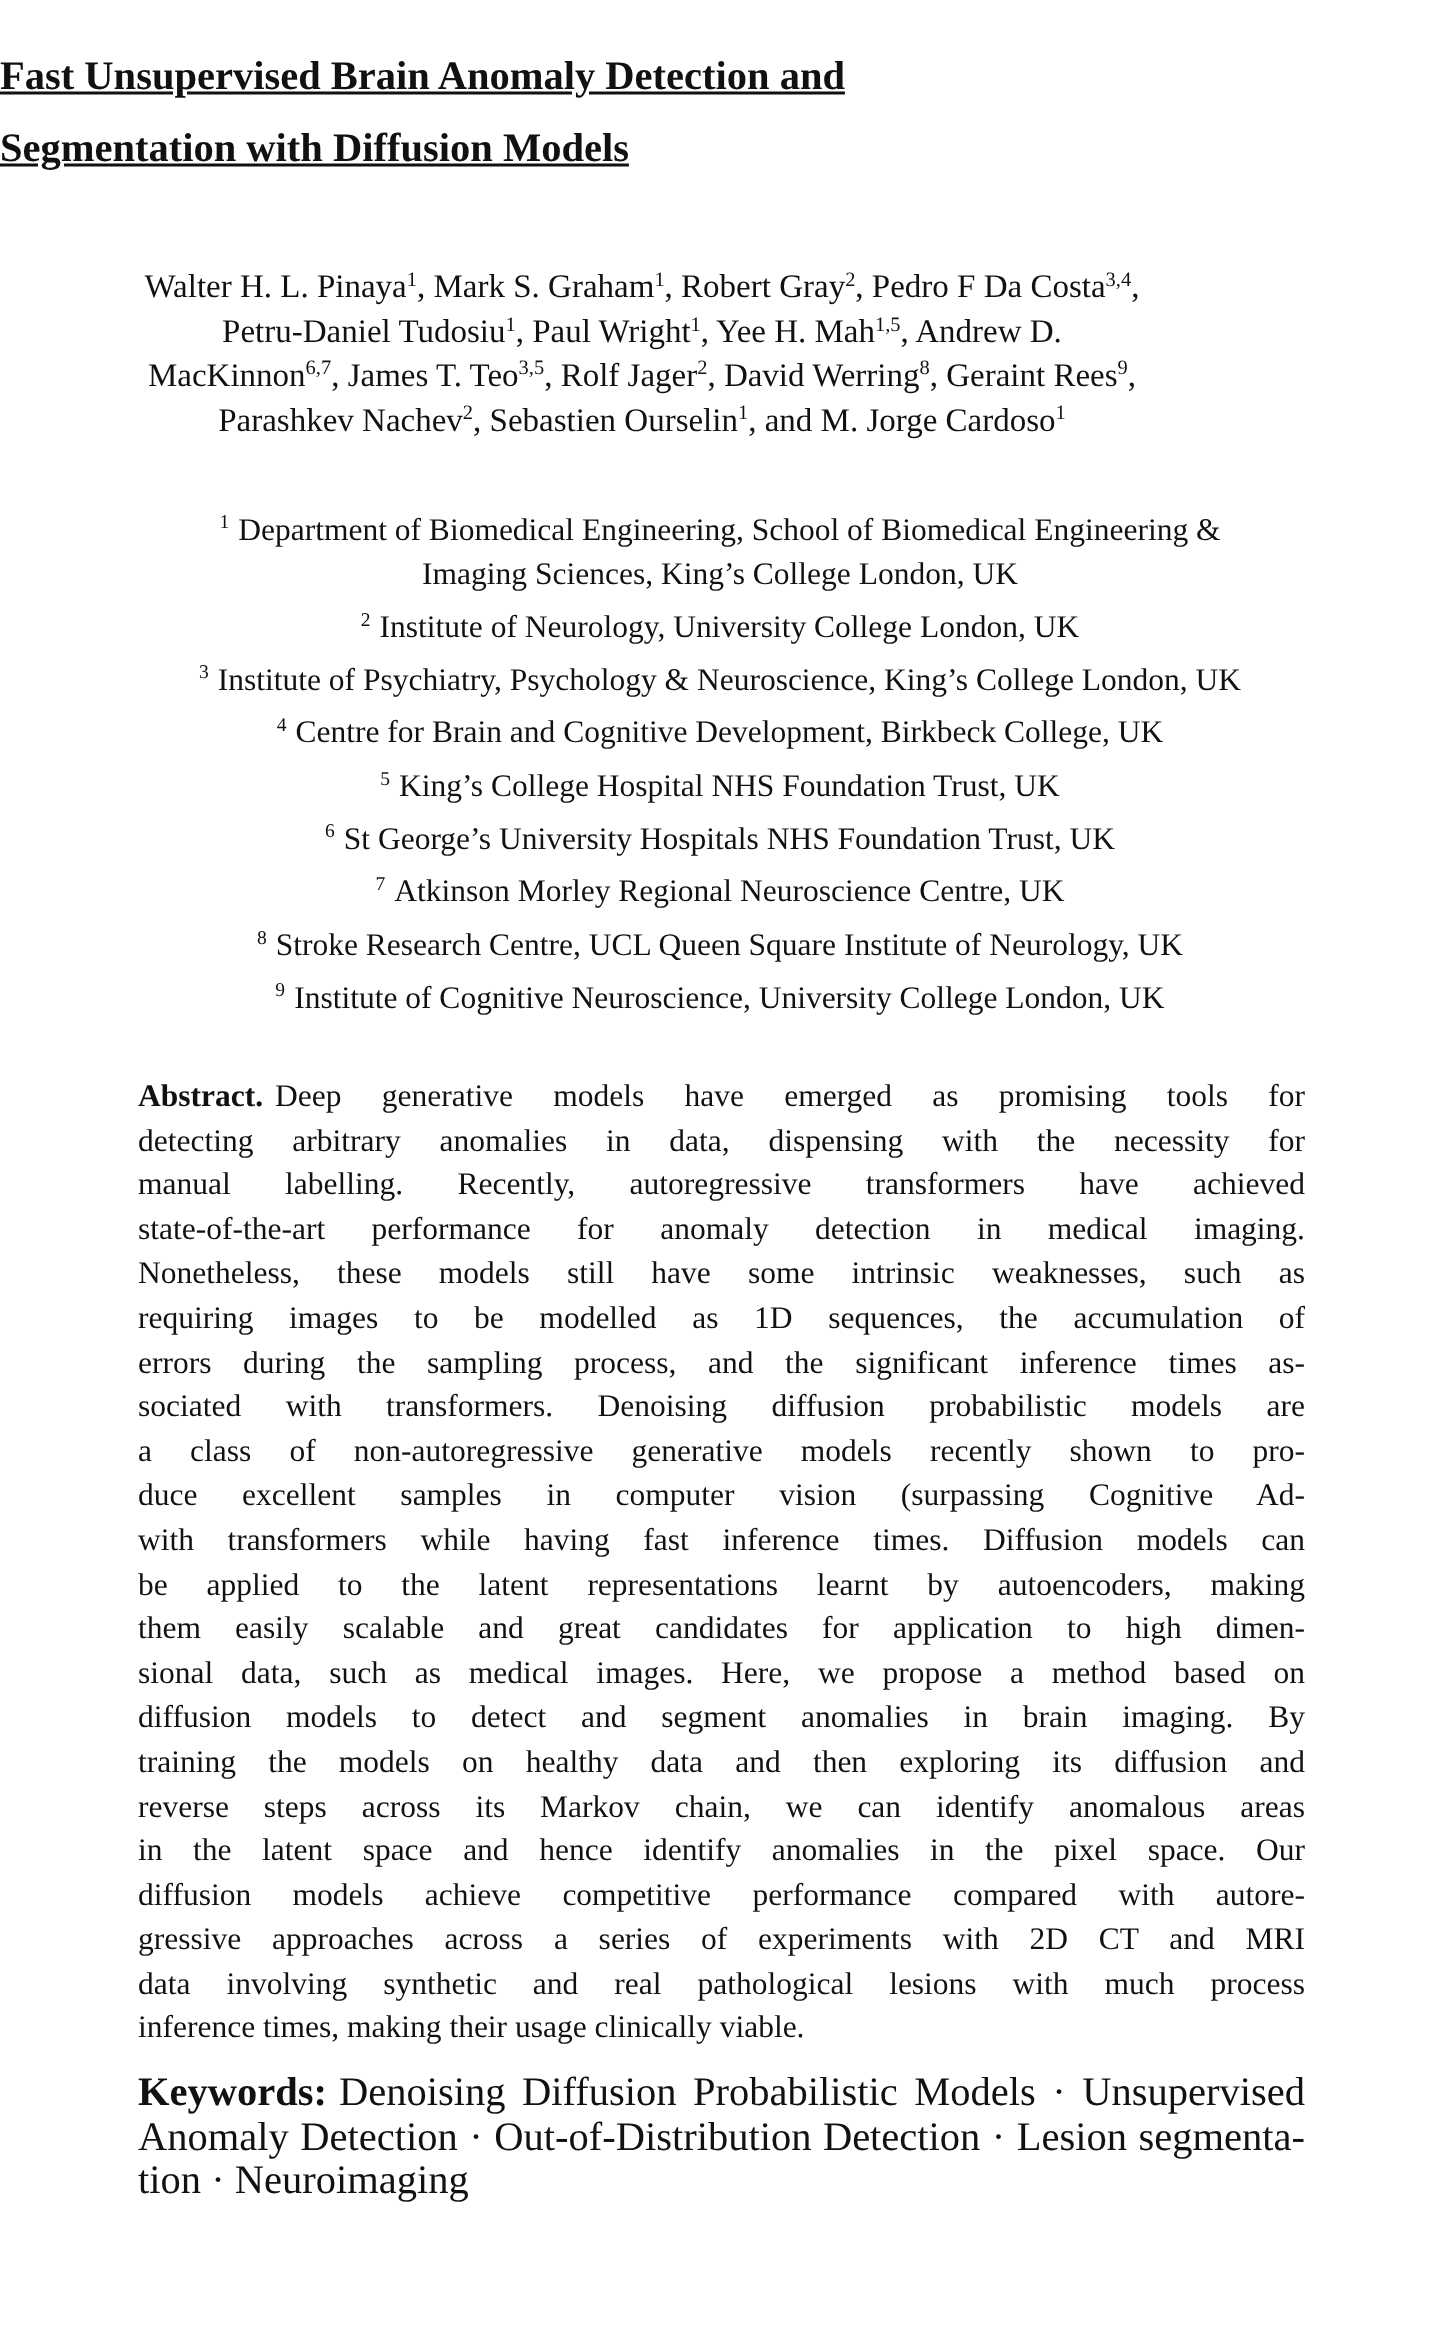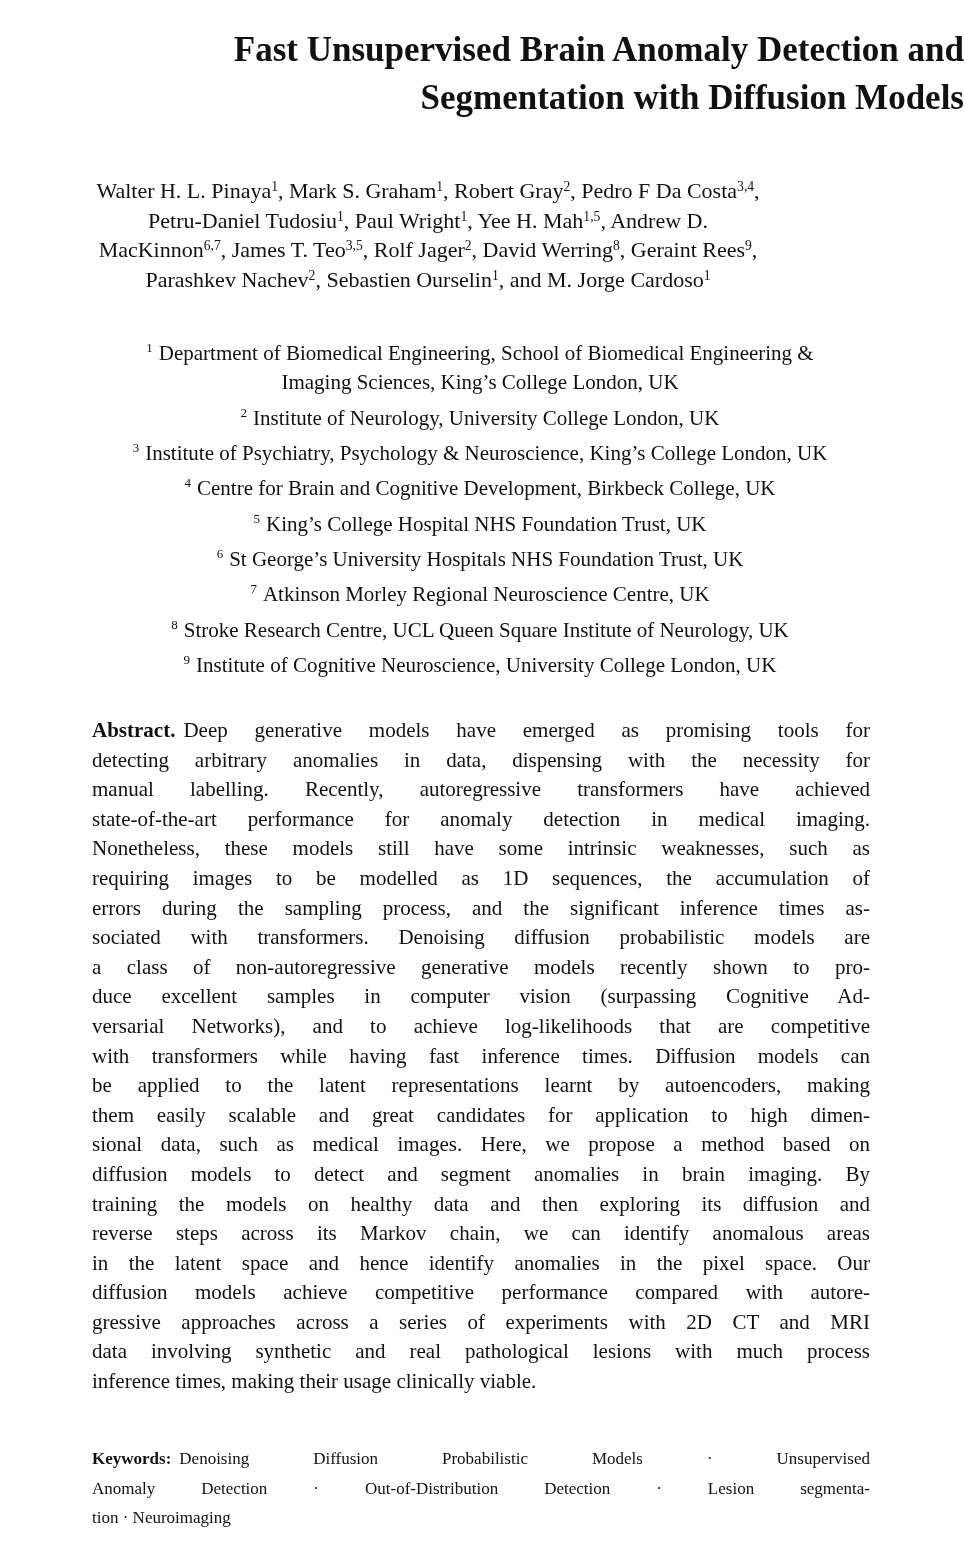--- a/index.html
+++ b/index.html
@@ -3,22 +3,23 @@
 <meta charset="utf-8">
 <style>
   html, body { margin: 0; padding: 0; background: #ffffff; }
   body {
     width: 964px; height: 1550px; position: relative; overflow: hidden;
     font-family: "DejaVu Serif", "Liberation Serif", serif;
     color: #111111;
   }
   .title {
     position: absolute; left: 0; width: 964px; top: 26px;
-    text-align: right; font-weight: bold; font-size: 35px; line-height: 48px;
+    text-align: left; font-weight: bold; font-size: 27px; line-height: 48px;
     font-family: "Liberation Serif", "DejaVu Serif", serif;
+    text-decoration: underline;
   }
   .authors {
     position: absolute; left: 0; width: 856px; top: 176px;
     text-align: center; font-size: 22px; line-height: 29.5px;
     font-family: "Liberation Serif", "DejaVu Serif", serif;
   }
   .affils {
     position: absolute; left: 0; width: 960px; top: 333px;
     text-align: center; font-size: 21px; line-height: 29.5px;
     font-family: "Liberation Serif", "DejaVu Serif", serif;
@@ -27,22 +28,22 @@
   .affil-num { font-size: 0.62em; vertical-align: 0.6em; margin-right: 6px; }
   .abstract {
     position: absolute; left: 92px; width: 778px; top: 716px;
     font-size: 21px; line-height: 29.6px;
     font-family: "Liberation Serif", "DejaVu Serif", serif;
   }
   .abstract .line { display: block; text-align: justify; text-align-last: justify; white-space: nowrap; }
   .abstract .line.last { text-align-last: left; }
   .label { font-weight: bold; margin-right: 8px; }
   .keywords {
-    position: absolute; left: 92px; width: 778px; top: 1444px;
-    font-size: 17px; line-height: 29.6px;
+    position: absolute; left: 92px; width: 778px; top: 1380px;
+    font-size: 27px; line-height: 29.6px;
     font-family: "Liberation Serif", "DejaVu Serif", serif;
   }
   .keywords .line { display: block; text-align: justify; text-align-last: justify; white-space: nowrap; }
   .keywords .line.last { text-align-last: left; }
 </style>
 </head>
 <body>
 
 <div class="title">
   <div>Fast Unsupervised Brain Anomaly Detection and</div>
@@ -81,21 +82,20 @@
   <span class="line"><span class="label">Abstract.</span><span>Deep generative models have emerged as promising tools for</span></span>
   <span class="line">detecting arbitrary anomalies in data, dispensing with the necessity for</span>
   <span class="line">manual labelling. Recently, autoregressive transformers have achieved</span>
   <span class="line">state-of-the-art performance for anomaly detection in medical imaging.</span>
   <span class="line">Nonetheless, these models still have some intrinsic weaknesses, such as</span>
   <span class="line">requiring images to be modelled as 1D sequences, the accumulation of</span>
   <span class="line">errors during the sampling process, and the significant inference times as-</span>
   <span class="line">sociated with transformers. Denoising diffusion probabilistic models are</span>
   <span class="line">a class of non-autoregressive generative models recently shown to pro-</span>
   <span class="line">duce excellent samples in computer vision (surpassing Cognitive Ad-</span>
-  <span class="line">versarial Networks), and to achieve log-likelihoods that are competitive</span>
   <span class="line">with transformers while having fast inference times. Diffusion models can</span>
   <span class="line">be applied to the latent representations learnt by autoencoders, making</span>
   <span class="line">them easily scalable and great candidates for application to high dimen-</span>
   <span class="line">sional data, such as medical images. Here, we propose a method based on</span>
   <span class="line">diffusion models to detect and segment anomalies in brain imaging. By</span>
   <span class="line">training the models on healthy data and then exploring its diffusion and</span>
   <span class="line">reverse steps across its Markov chain, we can identify anomalous areas</span>
   <span class="line">in the latent space and hence identify anomalies in the pixel space. Our</span>
   <span class="line">diffusion models achieve competitive performance compared with autore-</span>
   <span class="line">gressive approaches across a series of experiments with 2D CT and MRI</span>

